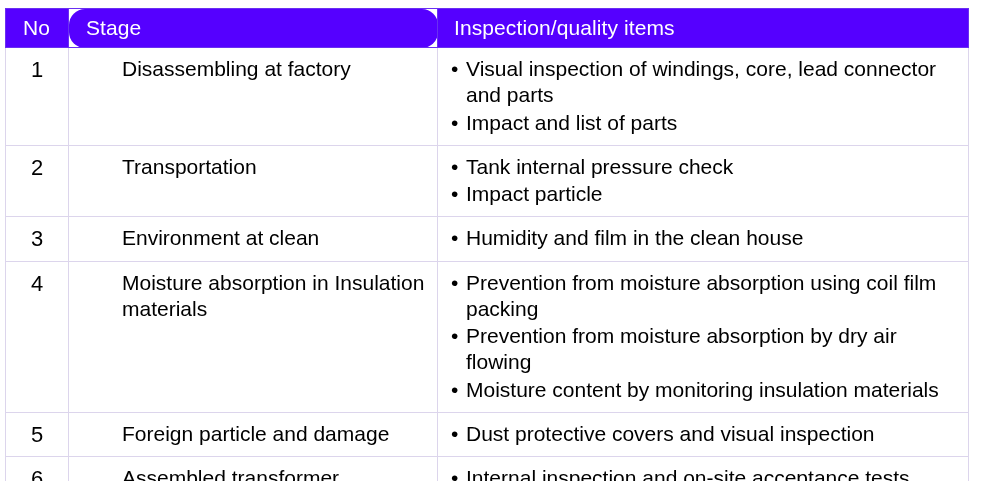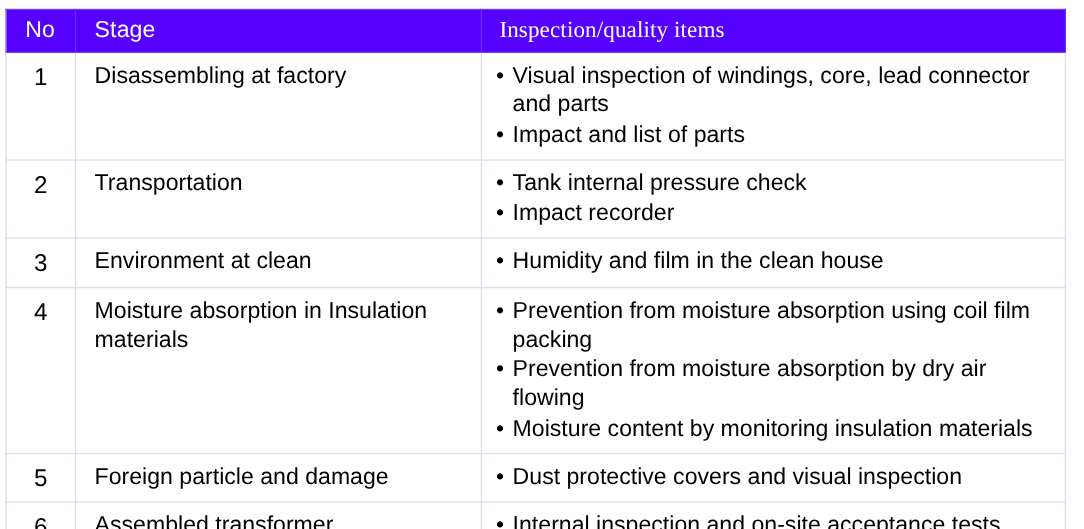--- a/index.html
+++ b/index.html
@@ -41,22 +41,22 @@
     font-weight: normal;
     font-size: 21px;
     line-height: 1.1;
     text-align: left;
     padding: 7px 0 8px 0;
     border: 1px solid #6a2ff2;
     vertical-align: middle;
     letter-spacing: 0.1px;
   }
   thead th.th-no    { padding-left: 17px; }
-  thead th.th-stage { padding-left: 17px; }
-  thead th.th-items { padding-left: 16px; font-family: Liberation Serif, serif; }
+  thead th.th-stage { padding-left: 17px; border-radius: 16px; }
+  thead th.th-items { padding-left: 16px; }
 
   tbody td {
     border: 1px solid #dcd5ec;
     vertical-align: top;
     background: #ffffff;
     font-size: 21px;
     line-height: 1.25;
     padding: 0;
   }
 
@@ -88,20 +88,21 @@
   .bullet-list li .dot {
     position: absolute;
     left: 2px;
     top: 0;
     font-size: 21px;
     line-height: 1.25;
   }
 
   .stage-text {
     display: block;
+    margin-left: 36px;
   }
 </style>
 </head>
 <body>
 
 <div class="table-wrap">
   <table class="inspection-table">
     <colgroup>
       <col class="col-no">
       <col class="col-stage">
@@ -128,21 +129,21 @@
           </td>
         </tr>
         <tr>
           <td class="cell-no">2</td>
           <td class="cell-stage">
             <span class="stage-text">Transportation</span>
           </td>
           <td class="cell-items">
             <ul class="bullet-list">
               <li><span class="dot">•</span><span>Tank internal pressure check</span></li>
-              <li><span class="dot">•</span><span>Impact recorder</span></li>
+              <li><span class="dot">•</span><span>Impact particle</span></li>
             </ul>
           </td>
         </tr>
         <tr>
           <td class="cell-no">3</td>
           <td class="cell-stage">
             <span class="stage-text">Environment at clean</span>
           </td>
           <td class="cell-items">
             <ul class="bullet-list">

